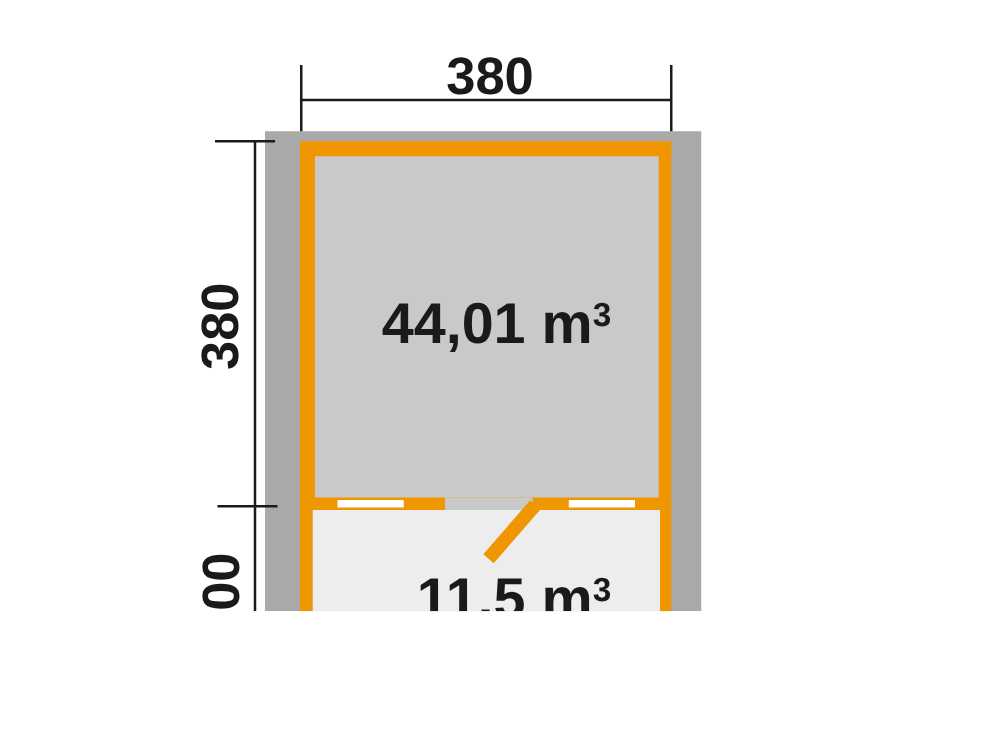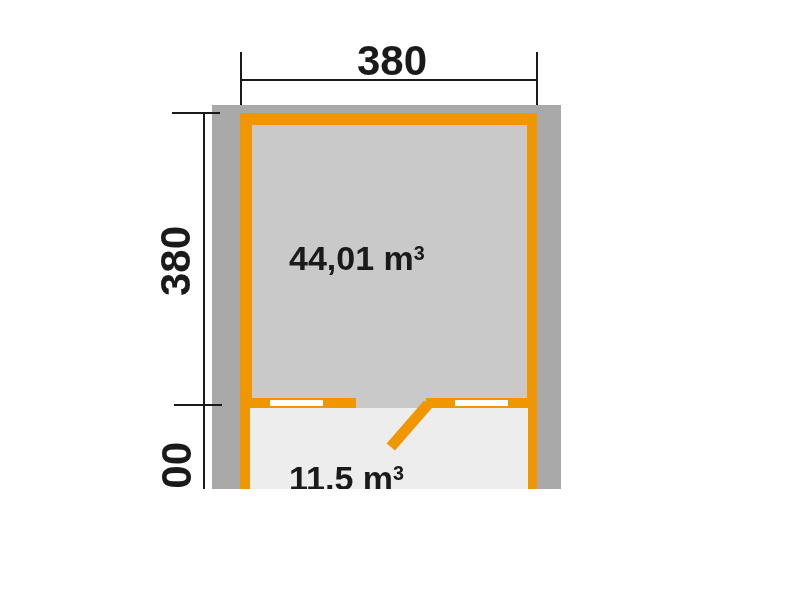--- a/index.html
+++ b/index.html
@@ -55,23 +55,23 @@
     line-height: 42px;
     text-align: center;
     white-space: nowrap;
   }
   #dim-top-label   { left:292px; top:40px;  width:200px; }
   #dim-left-upper-label { left:116px; top:240px; width:120px; height:42px; transform: rotate(-90deg); }
   #dim-left-lower-label { left:117px; top:456px; width:120px; height:42px; transform: rotate(-90deg); }
 
   
   .room-label {
-    font-size: 34px;
+    font-size: 46px;
     line-height: 42px;
-    text-align: left;
+    text-align: right;
     white-space: nowrap;
   }
   #main-room-label  { left:289px; top:237px; width:200px; }
   #annex-room-label { left:289px; top:457px; width:200px; }
   .sup {
     font-size: 0.58em;
     position: relative;
     top: -0.5em;
   }
 </style>

